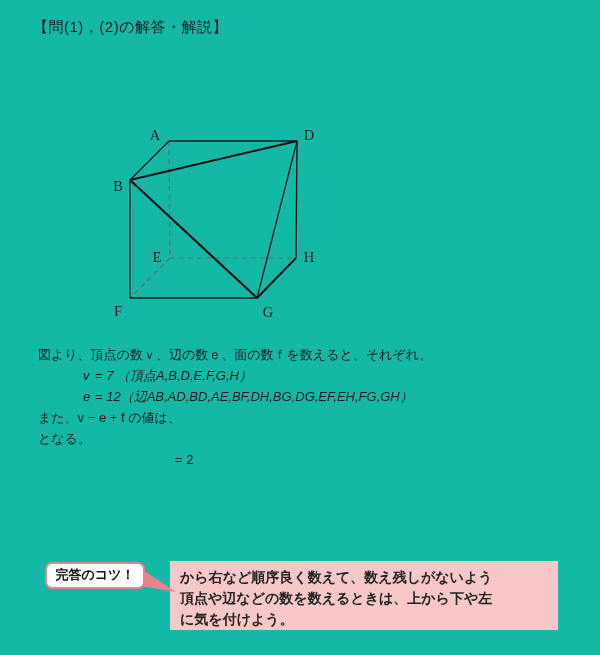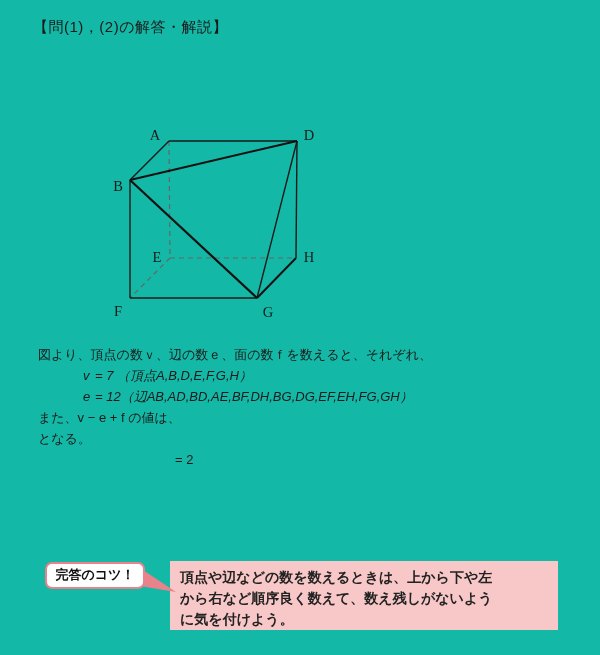--- a/index.html
+++ b/index.html
@@ -75,18 +75,18 @@
     <div class="indent2">= 2</div>
   </div>
 
   <div class="tip-badge">完答のコツ！</div>
 
   <svg class="tip-tail" width="44" height="34" viewBox="0 0 44 34" xmlns="http://www.w3.org/2000/svg">
     <polygon points="4,4 40,28 4,22" fill="#ea828b"></polygon>
   </svg>
 
   <div class="tip-box">
+    <div>から右など順序良く数えて、数え残しがないよう</div>
     <div>頂点や辺などの数を数えるときは、上から下や左</div>
-    <div>から右など順序良く数えて、数え残しがないよう</div>
     <div>に気を付けよう。</div>
   </div>
 
 </div>
 
 </body></html>

